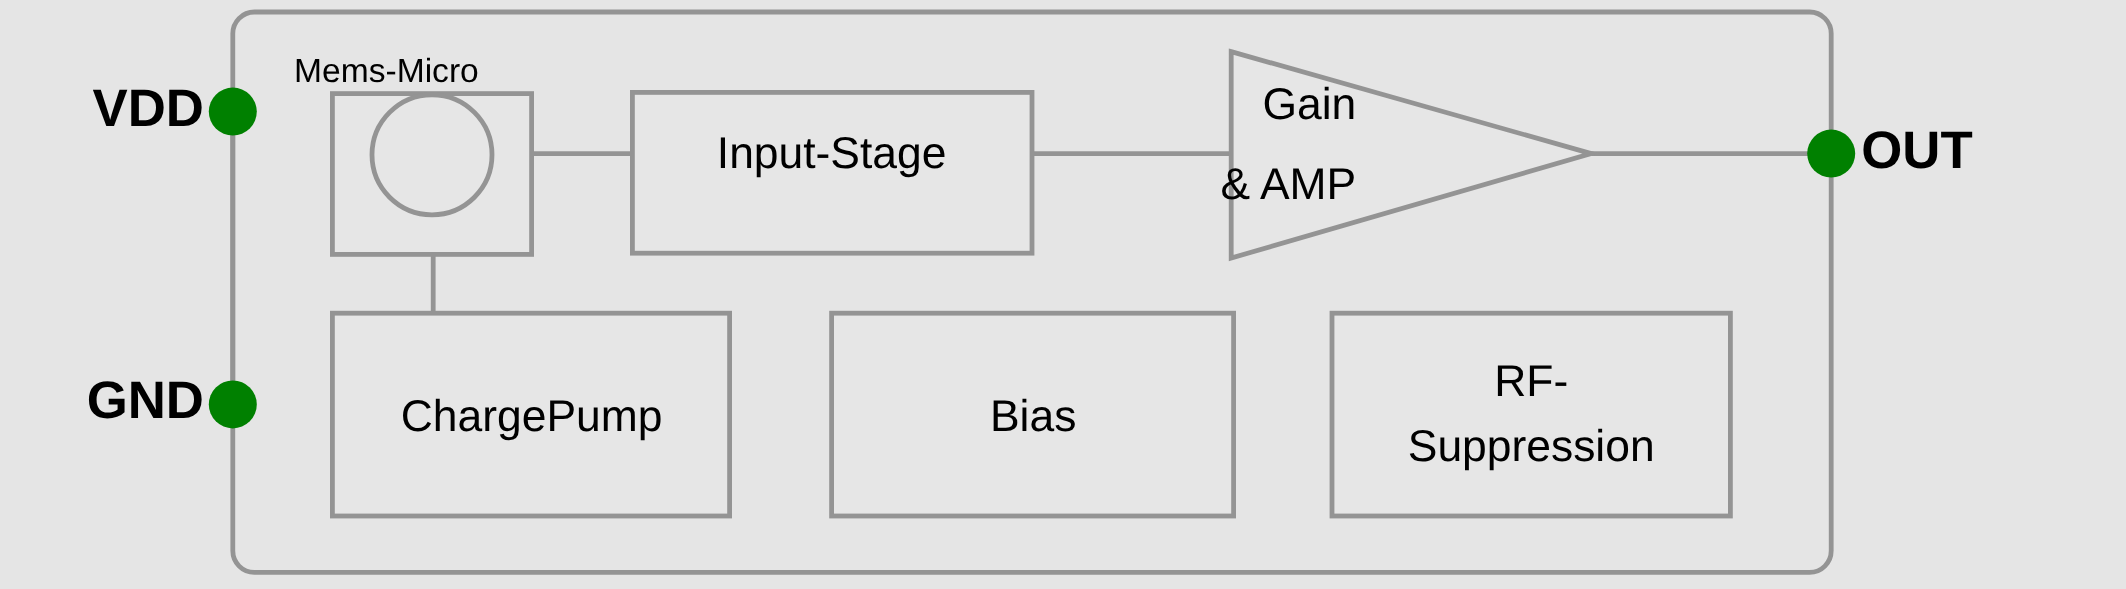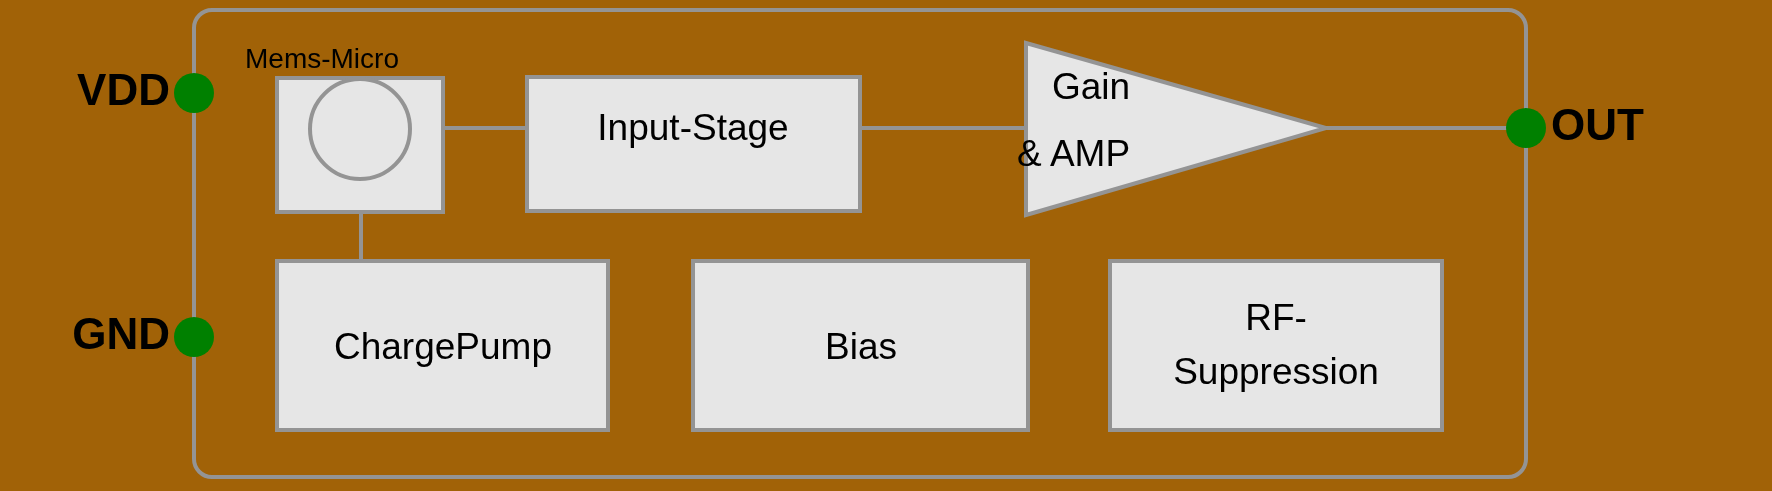--- a/index.html
+++ b/index.html
@@ -8,21 +8,21 @@
     padding: 0;
     background: #ffffff;
   }
   body {
     font-family: "Liberation Sans", sans-serif;
   }
   #canvas {
     position: relative;
     width: 1772px;
     height: 491px;
-    background: #a16207;
+    background: #e5e5e5;
     overflow: hidden;
   }
   #diagram-svg {
     position: absolute;
     left: 0;
     top: 0;
     width: 1772px;
     height: 491px;
   }
   .blk-fill   { fill: #e6e6e6; }

